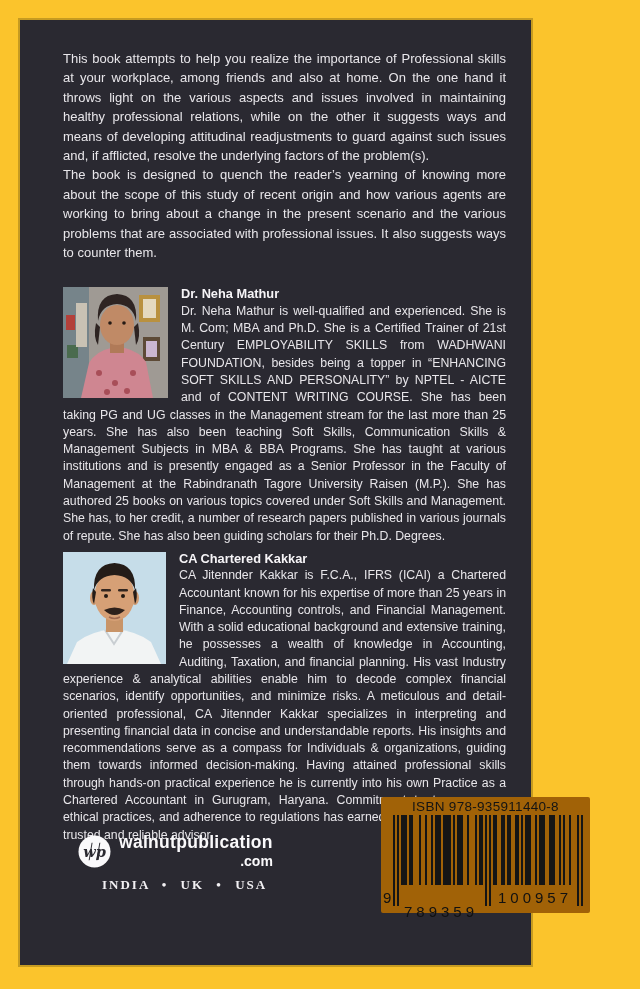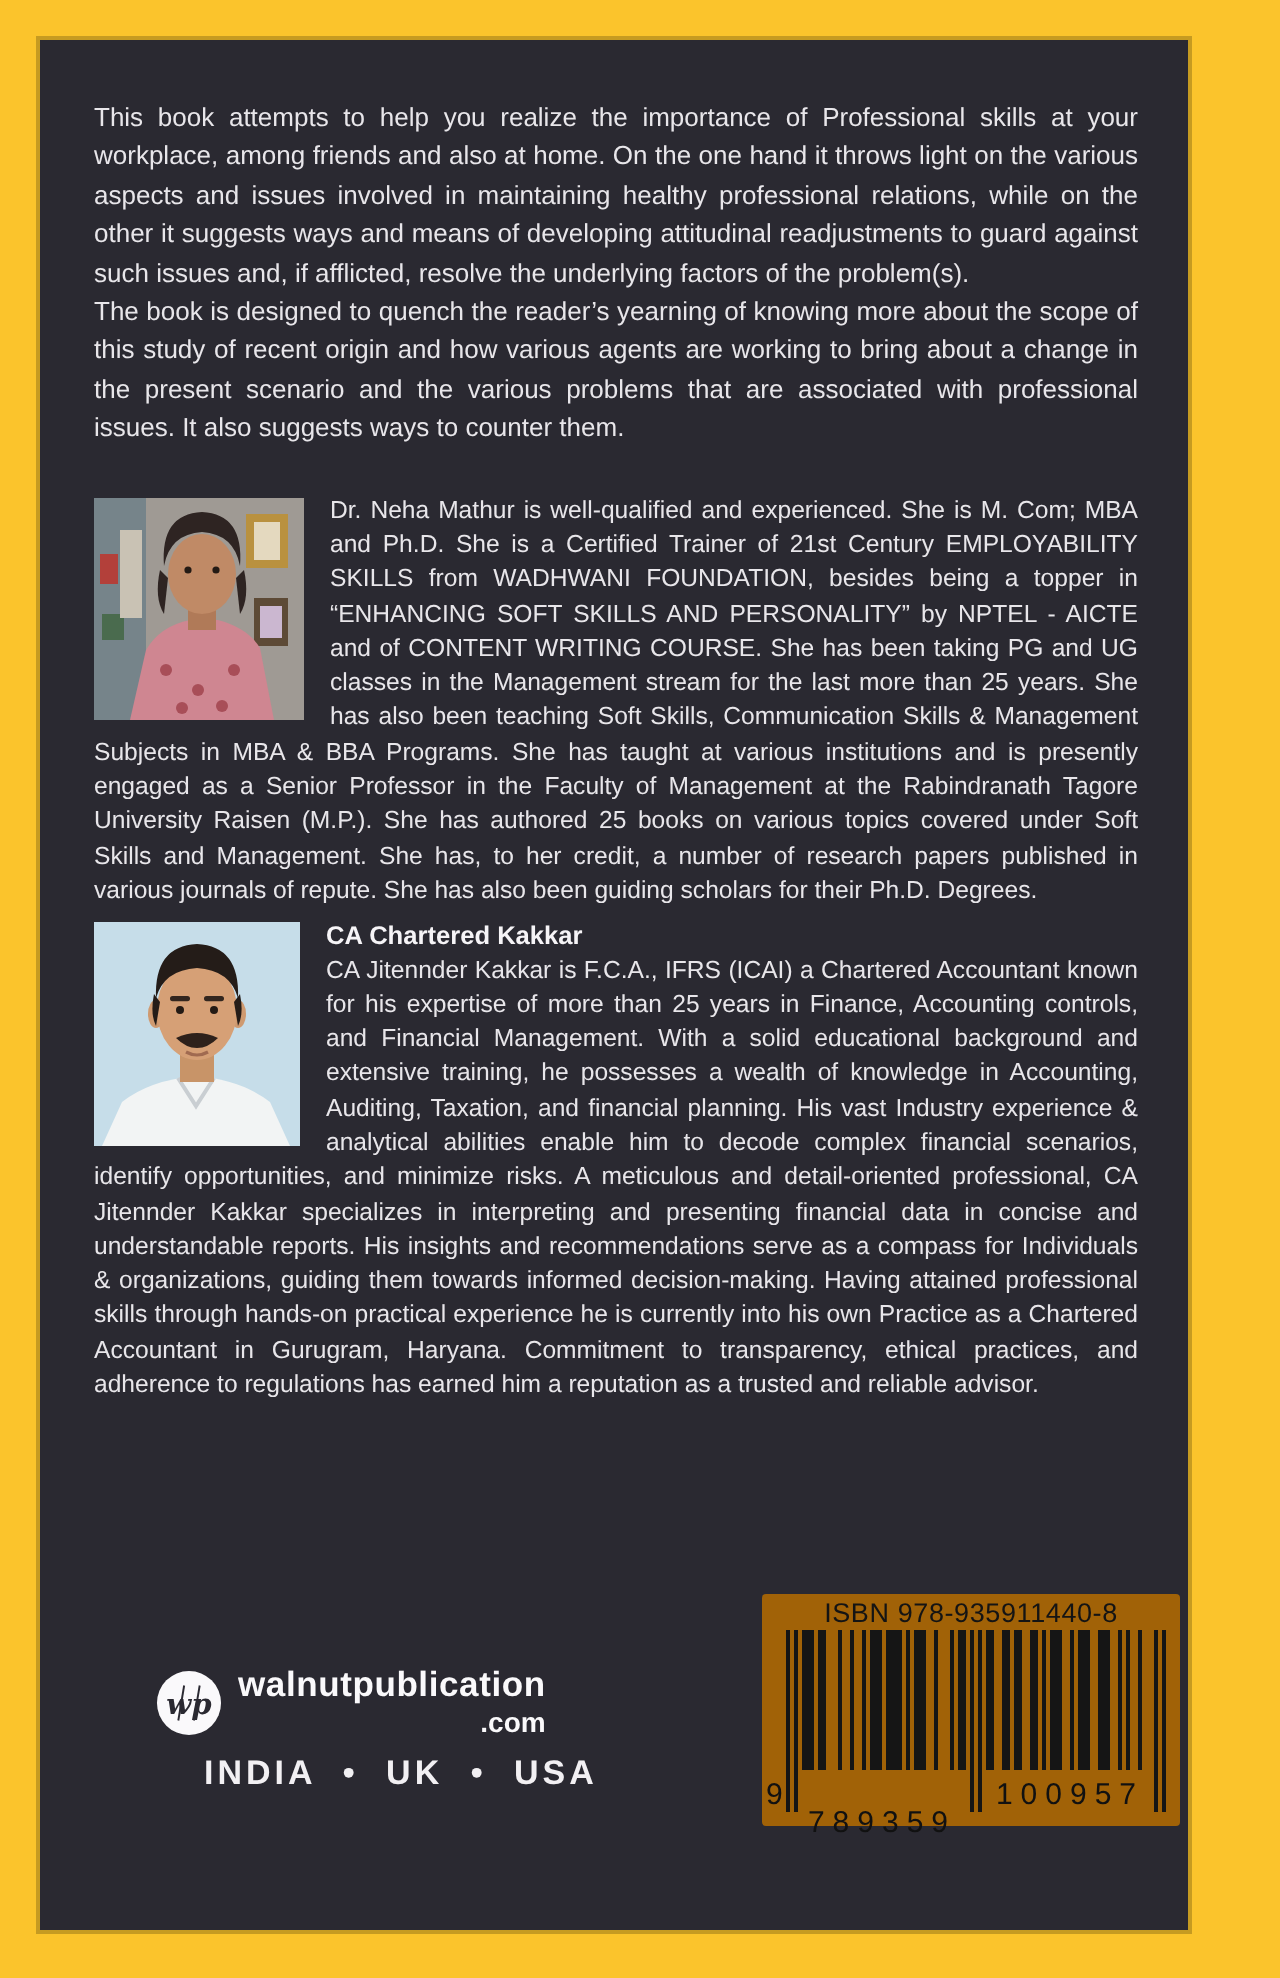--- a/index.html
+++ b/index.html
@@ -2,44 +2,44 @@
 <html><head>
 <meta charset="utf-8">
 <style>
   html,body{margin:0;padding:0;}
   body{
     width:640px;height:989px;position:relative;overflow:hidden;
     background:#FBC42C;
     font-family:"Liberation Sans",sans-serif;
   }
   .panel{
-    position:absolute;left:20px;top:20px;width:574px;height:945px;
+    position:absolute;left:20px;top:20px;width:511px;height:945px;
     background:#2A2931;box-sizing:border-box;
-    padding:29px 25px 0 27px;color:#E8E6EA;
+    padding:29px 25px 0 43px;color:#E8E6EA;
     box-shadow:0 0 0 2px rgba(40,30,0,.25);
   }
   .intro p{margin:0;font-size:13px;line-height:19.4px;text-align:justify;}
   .author{margin-top:23px;font-size:12.3px;line-height:17.3px;}
   .author.second{margin-top:5px;}
   .author h3{margin:0;font-size:12.8px;line-height:17.3px;color:#F6F4F7;font-weight:bold;}
   .author .bio{margin:0;text-align:justify;}
   .photo{float:left;margin:2px 13px 3px 0;display:block;background:#555;}
   .author::after{content:"";display:block;clear:both;}
 
   
   .logo-block{position:absolute;left:58px;top:814px;}
   .logo-row{display:flex;align-items:flex-end;}
   .logo-circle{width:33px;height:33px;flex:0 0 auto;}
   .logo-textcol{margin-left:8px;}
   .logo-name{font-size:17.5px;font-weight:bold;letter-spacing:.3px;color:#FAF9FB;line-height:1;}
   .logo-com{text-align:right;font-size:14px;font-weight:bold;color:#FAF9FB;margin-top:2px;line-height:1;}
   .countries{
     margin:9px 0 0 24px;
-    font-family:Liberation Sans, sans-serif;font-weight:bold;
-    font-size:17px;letter-spacing:2px;word-spacing:7px;color:#F2F0F3;
+    font-family:Liberation Serif, serif;font-weight:bold;
+    font-size:13px;letter-spacing:2px;word-spacing:7px;color:#F2F0F3;
   }
 
   
   .barcode{
     position:absolute;left:361px;top:777px;width:209px;height:116px;
     background:#a16207;border-radius:2px;color:#141414;
   }
   .isbn-label{
     text-align:center;font-size:13.5px;letter-spacing:.3px;
     padding-top:3px;line-height:1;color:#141414;
@@ -80,20 +80,21 @@
       <circle cx="64" cy="104" r="3" fill="#A84E58"></circle>
       <rect x="47" y="52" width="14" height="14" fill="#B07A58"></rect>
       <ellipse cx="54" cy="38" rx="17" ry="20" fill="#C08A66"></ellipse>
       <path d="M35 34 Q33 8 54 7 Q75 8 73 34 Q70 18 54 17 Q38 18 35 34 Z" fill="#2E2422"></path>
       <path d="M33 36 Q30 50 35 58 L37 40 Z" fill="#2E2422"></path>
       <path d="M75 36 Q78 50 73 58 L71 40 Z" fill="#2E2422"></path>
       <circle cx="47" cy="36" r="1.8" fill="#241A14"></circle>
       <circle cx="61" cy="36" r="1.8" fill="#241A14"></circle>
       <path d="M46 47 Q54 55 62 47 Q58 51 54 51 Q50 51 46 47 Z" fill="#F2E8E0"></path>
     </svg>
+    <h3>Dr. Neha Mathur</h3>
     <p class="bio">Dr. Neha Mathur is well-qualified and experienced. She is M. Com; MBA and Ph.D. She is a Certified Trainer of 21st Century EMPLOYABILITY SKILLS from WADHWANI FOUNDATION, besides being a topper in “ENHANCING SOFT SKILLS AND PERSONALITY” by NPTEL - AICTE and of CONTENT WRITING COURSE. She has been taking PG and UG classes in the Management stream for the last more than 25 years. She has also been teaching Soft Skills, Communication Skills &amp; Management Subjects in MBA &amp; BBA Programs. She has taught at various institutions and is presently engaged as a Senior Professor in the Faculty of Management at the Rabindranath Tagore University Raisen (M.P.). She has authored 25 books on various topics covered under Soft Skills and Management. She has, to her credit, a number of research papers published in various journals of repute. She has also been guiding scholars for their Ph.D. Degrees.</p>
   </section>
 
   <section class="author second">
     <svg class="photo" width="103" height="112" viewBox="0 0 103 112" aria-hidden="true">
       <rect width="103" height="112" fill="#C6DDE9"></rect>
       <path d="M4 112 L14 90 Q28 79 51 77 Q74 79 88 90 L98 112 Z" fill="#F2F4F4"></path>
       <path d="M42 78 L51 92 L60 78" fill="none" stroke="#C9CED2" stroke-width="2"></path>
       <rect x="43" y="64" width="17" height="16" fill="#C89468"></rect>
       <ellipse cx="31" cy="46" rx="4" ry="7" fill="#CF9A70"></ellipse>

